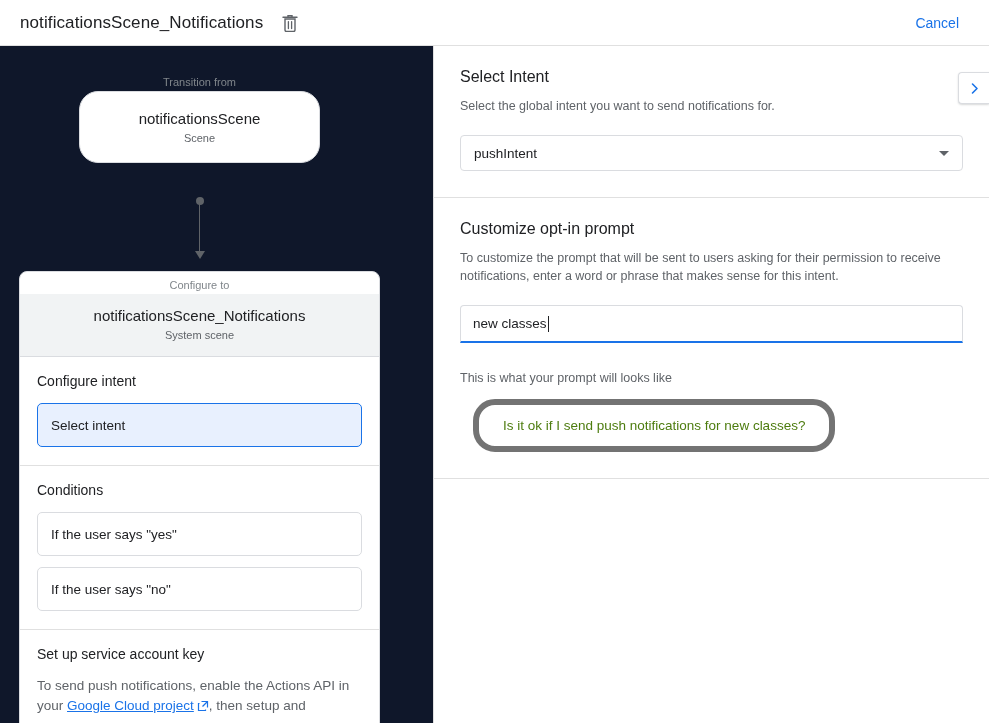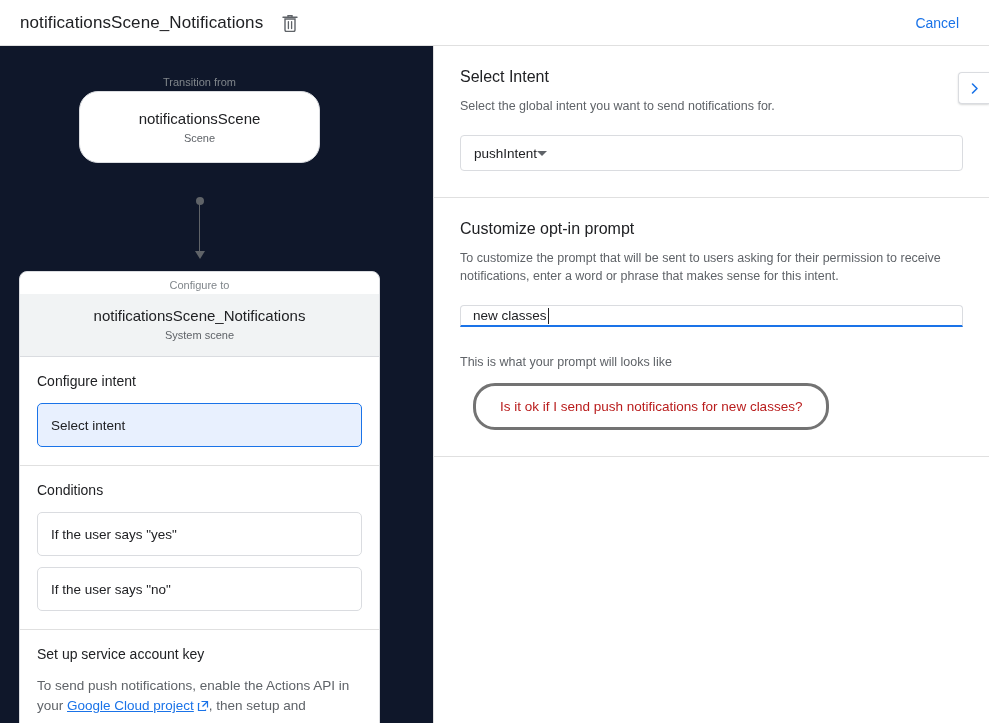--- a/index.html
+++ b/index.html
@@ -260,34 +260,34 @@
     border: 1px solid #dadce0;
     border-radius: 4px;
     height: 36px;
     display: flex;
     align-items: center;
     padding: 0 13px;
     font-size: 13.5px;
     color: #202124;
     box-sizing: border-box;
     cursor: pointer;
-    justify-content: flex-start;
+    justify-content: space-between;
     max-width: 510px;
   }
   .caret {
     width: 0; height: 0;
     border-left: 5px solid transparent;
     border-right: 5px solid transparent;
     border-top: 5px solid #5f6368;
   }
   .text-input {
     border: 1px solid #dadce0;
     border-bottom: 2px solid #1a73e8;
     border-radius: 4px 4px 0 0;
-    height: 22px;
+    height: 38px;
     display: flex;
     align-items: center;
     padding: 0 12px;
     font-size: 13.5px;
     color: #202124;
     box-sizing: border-box;
     max-width: 510px;
     background: #fff;
     cursor: text;
   }
@@ -299,25 +299,25 @@
     margin-left: 1px;
     vertical-align: -3px;
   }
   .preview-label {
     font-size: 12.5px;
     color: #5f6368;
     margin: 28px 0 14px;
   }
   .preview-bubble {
     display: inline-block;
-    border: 3px solid #737373;
+    border: 6px solid #737373;
     border-radius: 22px;
     padding: 13px 24px;
     font-size: 13.5px;
-    color: #b91c1c;
+    color: #4d7c0f;
     margin-left: 13px;
   }
 </style>
 </head>
 <body>
 
 <div class="topbar">
   <div class="topbar-title">notificationsScene_Notifications</div>
   <div class="trash-btn">
     <svg width="16" height="18" viewBox="0 0 16 18">

